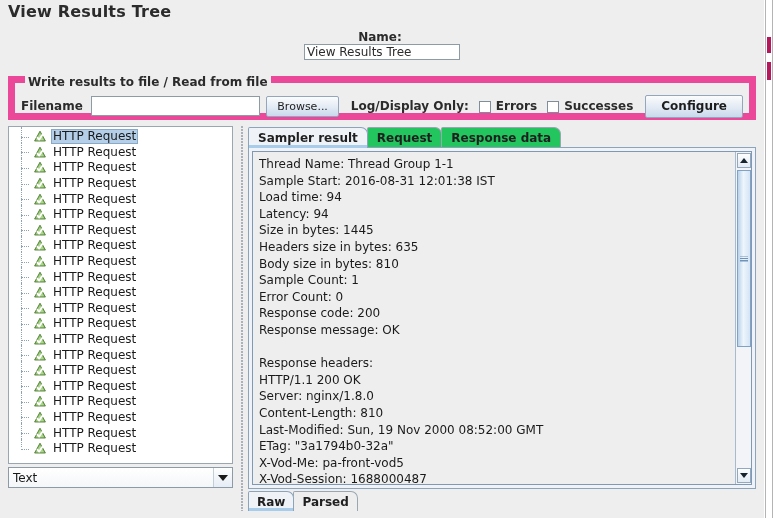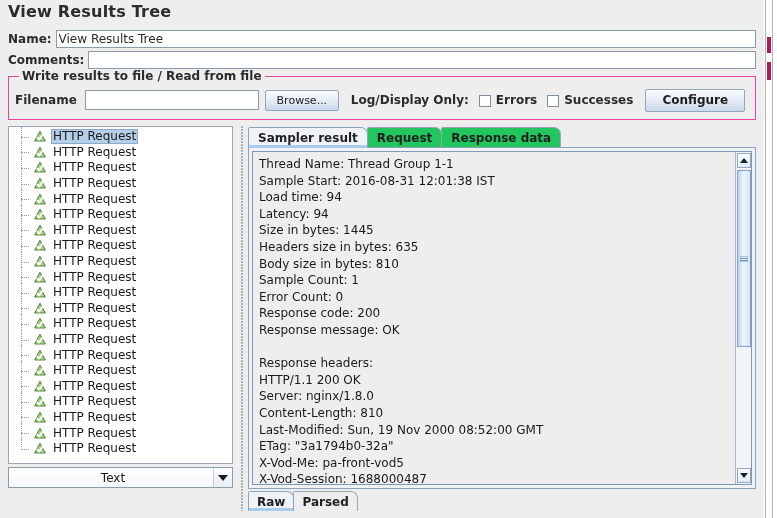--- a/index.html
+++ b/index.html
@@ -35,21 +35,21 @@
   }
 
   
   .name-row, .comments-row {
     position: absolute;
     left: 8px;
     height: 18px;
     display: flex;
     align-items: center;
   }
-  .name-row { top: 30px; width: 748px; }
+  .name-row { top: 30px; width: 748px; flex-direction: column; }
   .comments-row { top: 51px; width: 748px; }
   .field-label {
     font-weight: bold;
     font-size: 12px;
     color: #2b2b2b;
     white-space: nowrap;
     padding-right: 4px;
   }
   .text-input {
     flex: 1;
@@ -64,21 +64,21 @@
     font-family: "DejaVu Sans", "Liberation Sans", sans-serif;
     outline: none;
   }
 
   
   .group-box {
     position: absolute;
     left: 8px; top: 76px;
     width: 748px;
     height: 44px;
-    border: 1px solid #ec4899;
+    border: 7px solid #ec4899;
     box-sizing: border-box;
   }
   .group-title {
     position: absolute;
     left: 10px; top: -8px;
     background: #eeeeee;
     padding: 0 3px;
     font-weight: bold;
     font-size: 12px;
     color: #2b2b2b;
@@ -272,21 +272,20 @@
     box-sizing: border-box;
     display: flex;
     align-items: center;
     cursor: pointer;
   }
   .combo-text {
     flex: 1;
     padding-left: 4px;
     font-size: 12px;
     color: #1a1a1a;
-    text-align: center;
   }
   .combo-arrow {
     width: 18px;
     height: 100%;
     display: flex;
     align-items: center;
     justify-content: center;
     border-left: 1px solid #c3ced8;
     background: linear-gradient(to bottom, #fdfefe 0%, #e6edf5 100%);
   }
@@ -484,24 +483,20 @@
 
 <div id="app">
 
   <div class="panel-title">View Results Tree</div>
 
   <div class="name-row">
     <span class="field-label">Name:</span>
     <input class="text-input" type="text" value="View Results Tree" style="">
   </div>
 
-  <div class="comments-row">
-    <span class="field-label">Comments:</span>
-    <input class="text-input" type="text" value="" style="">
-  </div>
 
   <div class="group-box">
     <span class="group-title">Write results to file / Read from file</span>
     <div class="group-inner">
       <span class="filename-label">Filename</span>
       <input class="filename-input" type="text" value="" style="">
       <button class="btn btn-browse">Browse...</button>
       <span class="logdisplay-label">Log/Display Only:</span>
 
       <span class="check-wrap">

